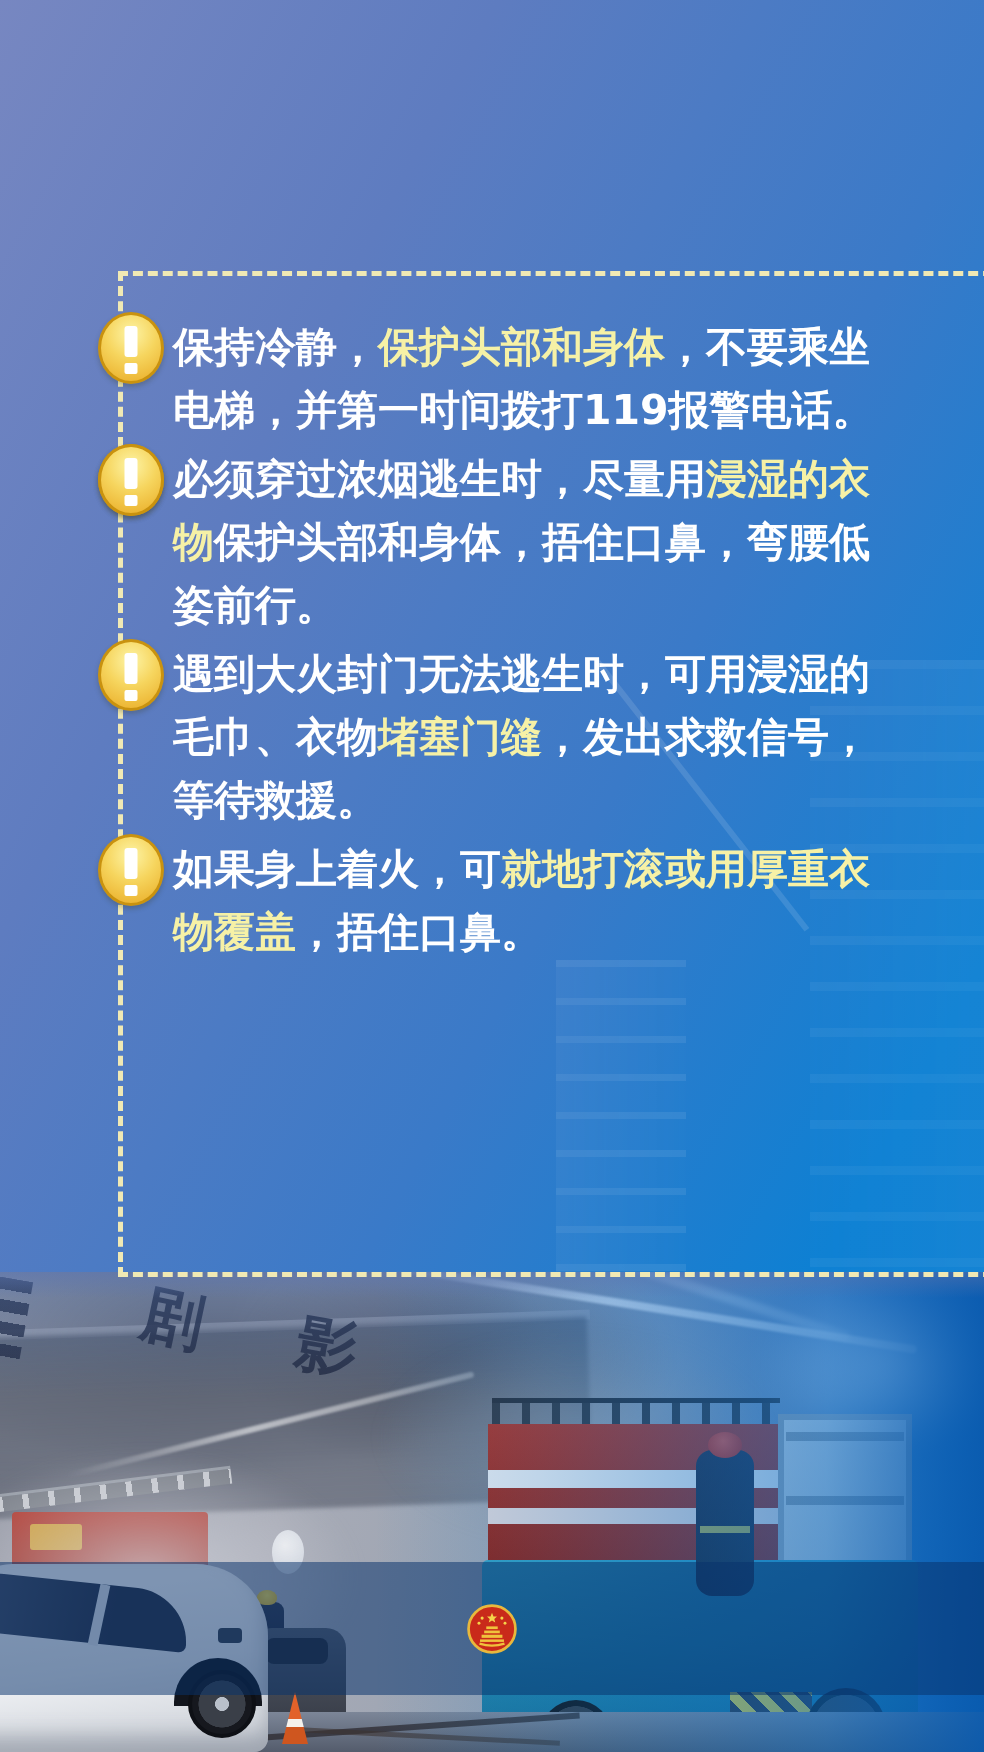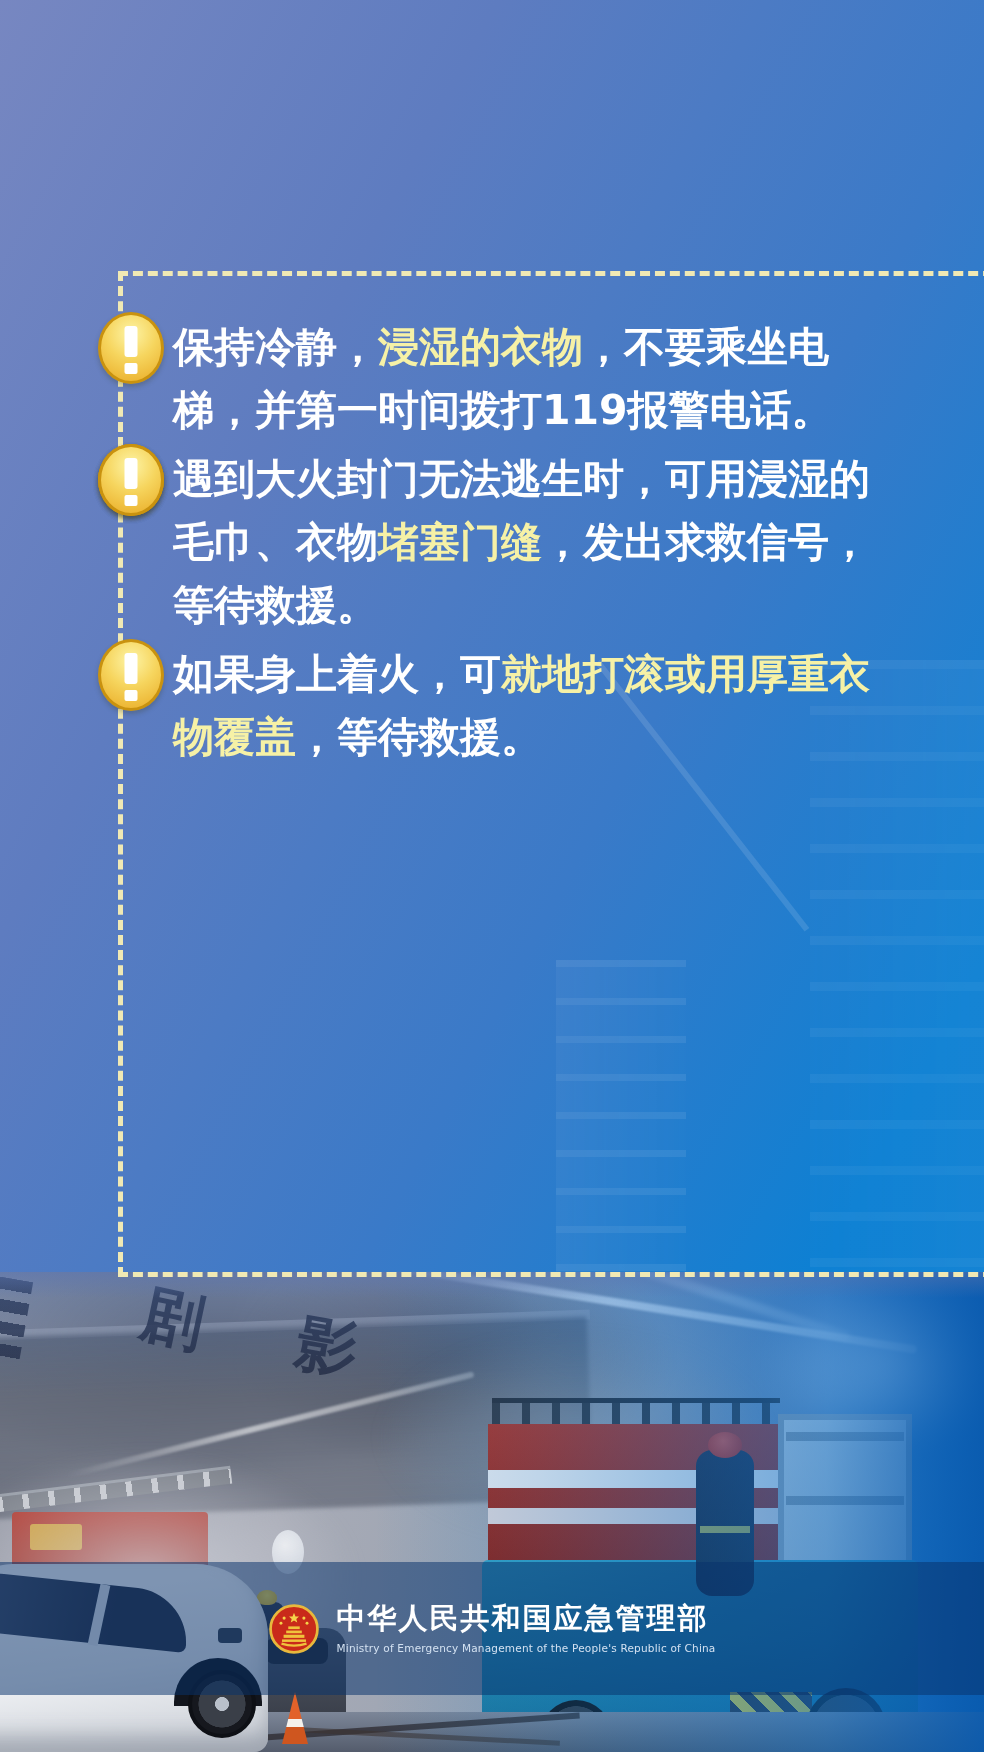--- a/index.html
+++ b/index.html
@@ -209,64 +209,61 @@
   </div>
 
 
   <div class="tips-box">
     <div id="tips-list">
         <div class="tip">
           <span class="tip-icon">
             <i class="ex-bar"></i>
             <i class="ex-dot"></i>
           </span>
-          <p class="tip-text"><span>保持冷静，</span><span class="hl">浸湿的衣物</span><span>，不要乘坐电梯，并第一时间拨打119报警电话。</span></p>
-        </div>
-        <div class="tip">
-          <span class="tip-icon">
-            <i class="ex-bar"></i>
-            <i class="ex-dot"></i>
-          </span>
-        </div>
-        <div class="tip">
-          <span class="tip-icon">
-            <i class="ex-bar"></i>
-            <i class="ex-dot"></i>
-          </span>
+          <p class="tip-text"><span>保持冷静，</span><span class="hl">保护头部和身体</span><span>，不要乘坐电梯，并第一时间拨打119报警电话。</span></p>
+        </div>
+        <div class="tip">
+          <span class="tip-icon">
+            <i class="ex-bar"></i>
+            <i class="ex-dot"></i>
+          </span>
+        </div>
+        <div class="tip">
+          <span class="tip-icon">
+            <i class="ex-bar"></i>
+            <i class="ex-dot"></i>
+          </span>
+          <p class="tip-text"><span>必须穿过浓烟逃生时，尽量用</span><span class="hl">浸湿的衣物</span><span>保护头部和身体，捂住口鼻，弯腰低姿前行。</span></p>
         </div>
         <div class="tip">
           <span class="tip-icon">
             <i class="ex-bar"></i>
             <i class="ex-dot"></i>
           </span>
           <p class="tip-text"><span>遇到大火封门无法逃生时，可用浸湿的毛巾、衣物</span><span class="hl">堵塞门缝</span><span>，发出求救信号，等待救援。</span></p>
         </div>
         <div class="tip">
           <span class="tip-icon">
             <i class="ex-bar"></i>
             <i class="ex-dot"></i>
           </span>
-          <p class="tip-text"><span>如果身上着火，可</span><span class="hl">就地打滚或用厚重衣物覆盖</span><span>，等待救援。</span></p>
+          <p class="tip-text"><span>如果身上着火，可</span><span class="hl">就地打滚或用厚重衣物覆盖</span><span>，捂住口鼻。</span></p>
         </div>
       </div>
   </div>
 
   <footer class="footer">
     <svg class="emblem" viewBox="0 0 48 48">
       <circle cx="24" cy="24" r="22.5" fill="#c92a1a"></circle>
       <circle cx="24" cy="24" r="22.5" fill="none" stroke="#e8b83c" stroke-width="2.6"></circle>
       <polygon fill="#f5d34a" points="24,8.5 25.4,11.9 28.8,12.1 26.2,14.4 27.1,17.7 24,15.8 20.9,17.7 21.8,14.4 19.2,12.1 22.6,11.9"></polygon>
       <circle cx="14.5" cy="13.5" r="1.5" fill="#f5d34a"></circle>
       <circle cx="33.5" cy="13.5" r="1.5" fill="#f5d34a"></circle>
       <circle cx="11.5" cy="18.5" r="1.4" fill="#f5d34a"></circle>
       <circle cx="36.5" cy="18.5" r="1.4" fill="#f5d34a"></circle>
       <rect x="18.5" y="21.5" width="11" height="2.6" fill="#f0c23c"></rect>
       <rect x="16.5" y="25.5" width="15" height="2.6" fill="#f0c23c"></rect>
       <rect x="14" y="29.5" width="20" height="3" fill="#f0c23c"></rect>
       <rect x="12.5" y="34" width="23" height="2.4" fill="#f0c23c"></rect>
       <path d="M12 38 Q24 42 36 38" stroke="#f0c23c" stroke-width="2.2" fill="none"></path>
     </svg>
-    <div class="footer-texts">
-      <div class="footer-cn">中华人民共和国应急管理部</div>
-      <div class="footer-en">Ministry of Emergency Management of the People's Republic of China</div>
-    </div>
   </footer>
 </div>
 
 </body></html>

